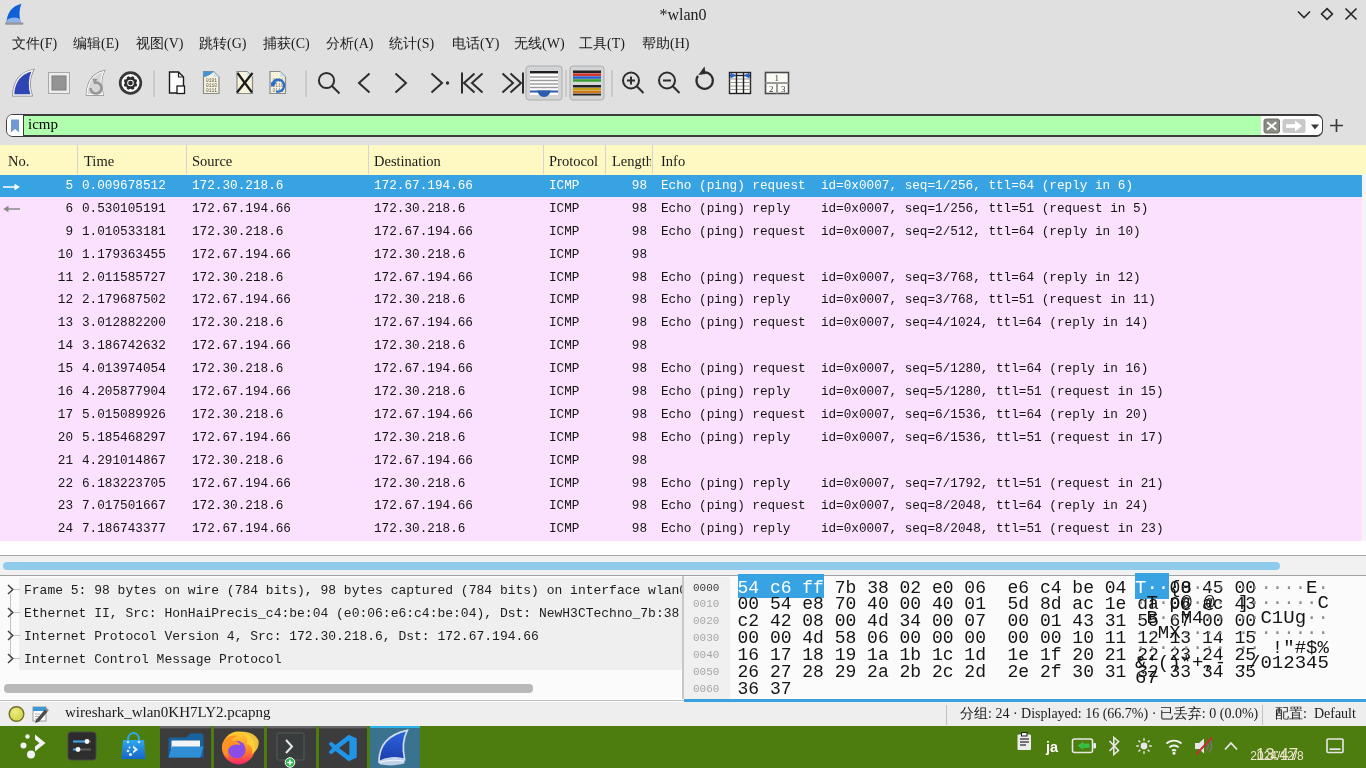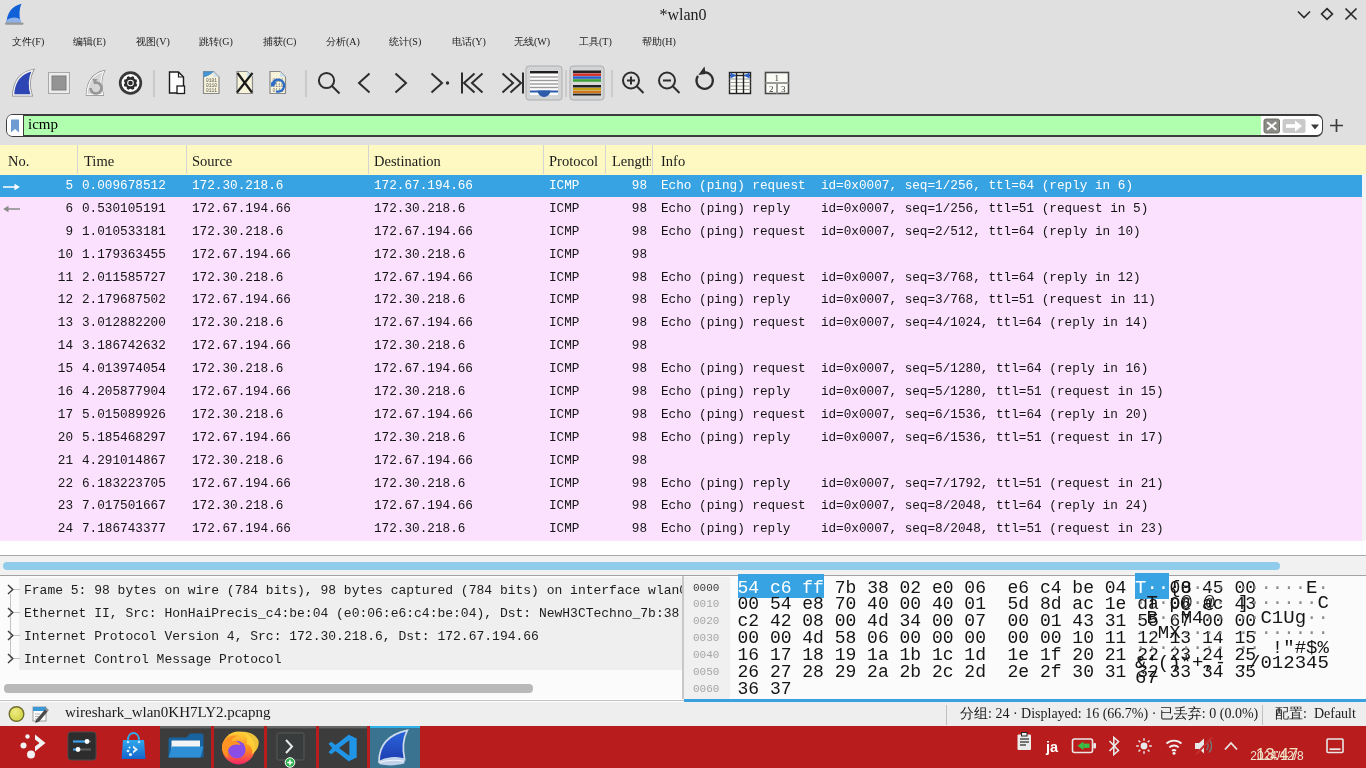--- a/index.html
+++ b/index.html
@@ -3,21 +3,21 @@
 <meta charset="utf-8">
 <style>
 * { margin:0; padding:0; box-sizing:border-box; }
 html,body { width:1366px; height:768px; overflow:hidden; }
 body { position:relative; font-family:"Liberation Serif", serif; background:#ffffff; }
 .abs { position:absolute; }
 
 
 #chrome { left:0; top:0; width:1366px; height:145px; background:#e0e0e0; }
 #titlebar-text { left:0; top:5.5px; width:1366px; text-align:center; font-size:16px; color:#1b1b1b; }
-#menubar { left:0; top:34.5px; width:1366px; height:22px; font-size:10px; color:#1b1b1b; }
+#menubar { left:0; top:34.5px; width:1366px; height:22px; font-size:14px; color:#1b1b1b; }
 #menubar span { position:absolute; top:0; }
 
 
 #filterbox { left:6px; top:114px; width:1317px; height:23px; background:#afffaf; border:2px solid #3c3c3c; border-radius:7px; }
 #filter-bm { left:7px; top:115px; width:17px; height:21px; background:#ffffff; border-right:1px solid #3c3c3c; border-radius:5px 0 0 5px; }
 #filter-right { left:1261px; top:116px; width:61px; height:19px; background:#ffffff; border-radius:0 5px 5px 0; }
 #filter-text { left:28px; top:116px; font-size:15px; color:#000; }
 
 
 #thead { left:0; top:145px; width:1366px; height:45px; background:#fef9c3; border-bottom:1px solid #c2c2c2; font-size:14.5px; color:#1b1b1b; }
@@ -53,21 +53,21 @@
 #hexascii { left:1135px; top:5px; font-family:"Liberation Mono", monospace; font-size:19px; line-height:15px; color:#141414; white-space:pre; }
 .hl { background:#38a3e2; color:#fff; padding-top:4px; }
 .dim { color:#8c8c8c; }
 
 
 
 #statusbar { left:0; top:701.5px; width:1366px; height:24.5px; background:#eeeeee; font-size:14px; color:#1b1b1b; }
 #statusbar .vsep { position:absolute; top:3px; width:1px; height:20px; background:#c0c0c0; }
 
 
-#taskbar { left:0; top:726px; width:1366px; height:42px; background:#b91c1c; }
+#taskbar { left:0; top:726px; width:1366px; height:42px; background:#4d7c0f; }
 .tile { position:absolute; top:0; height:42px; background:linear-gradient(#666666 0px, #666666 1.5px, #3c3c3c 3px); }
 .tile.active { background:linear-gradient(#2fb2e8 0px, #2fb2e8 1.5px, #3a7390 2.5px); }
 #clock { position:absolute; left:1244px; top:3px; width:66px; text-align:center; color:#efe3c2; font-size:17px; font-family:"Liberation Sans", sans-serif;margin-top:16px; }
 #date { position:absolute; left:1244px; top:23px; width:66px; text-align:center; color:#eee6d4; font-size:12px; font-family:"Liberation Sans", sans-serif; }
 </style>
 </head>
 <body>
 <div id="chrome" class="abs"></div>
 <div id="titlebar-text" class="abs">*wlan0</div>
 <svg class="abs" style="left:0;top:0" width="40" height="28">

